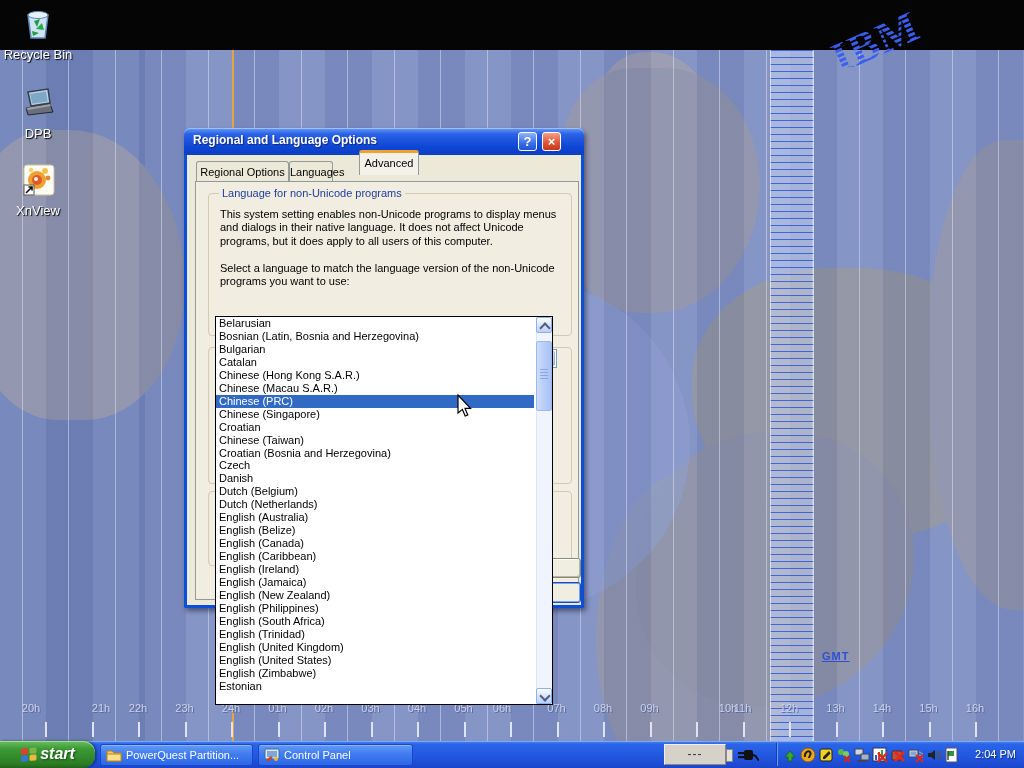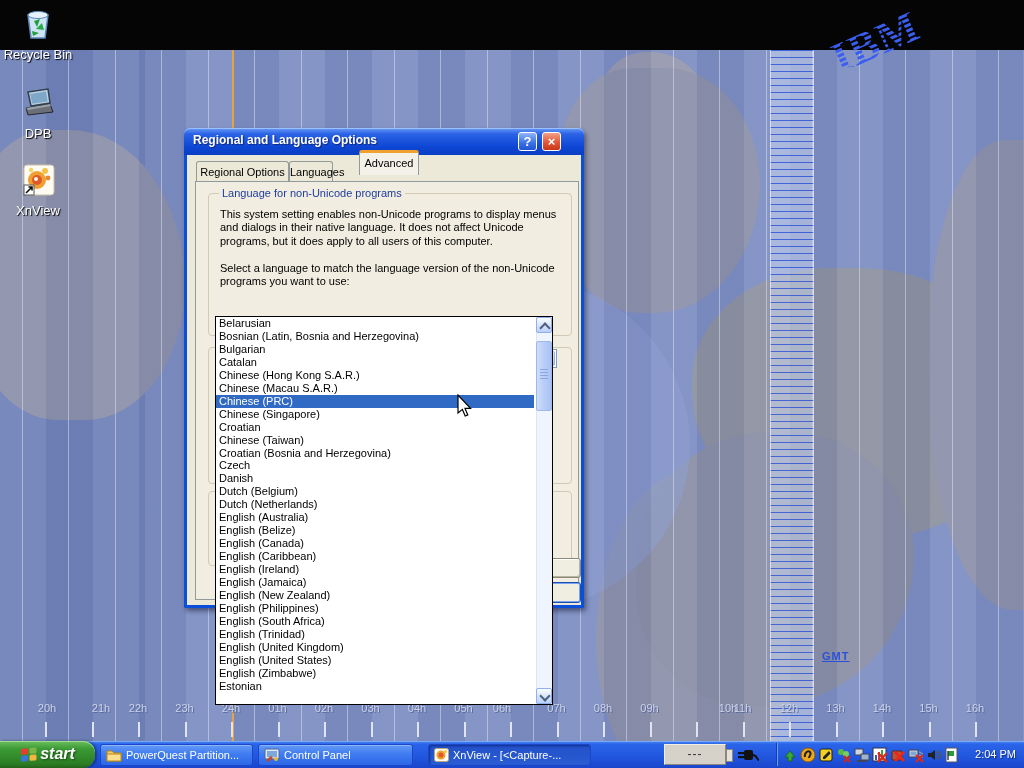--- a/index.html
+++ b/index.html
@@ -138,21 +138,21 @@
       <div class="tz-line" style="left: 812px;"></div>
       <div class="tz-line" style="left: 858.5px;"></div>
       <div class="tz-line" style="left: 905px;"></div>
       <div class="tz-line" style="left: 951.5px;"></div>
       <div class="tz-line" style="left: 998px;"></div>
     </div>
   <div class="meridian"></div>
   <div class="gmt-band"></div>
   <div class="gmt-label">GMT</div>
   <div id="tz-row">
-      <div class="tz-label" style="left: 24px;">20h</div>
+      <div class="tz-label" style="left: 8px;">20h</div>
       <div class="tz-tick" style="left: 45px;"></div>
       <div class="tz-label" style="left: 54px; margin-left: 24px;">21h</div>
       <div class="tz-tick" style="left: 91.5px;"></div>
       <div class="tz-label" style="left: 115px;">22h</div>
       <div class="tz-tick" style="left: 138px;"></div>
       <div class="tz-label" style="left: 161.5px;">23h</div>
       <div class="tz-tick" style="left: 184.5px;"></div>
       <div class="tz-label" style="left: 208px;">24h</div>
       <div class="tz-tick" style="left: 231px;"></div>
       <div class="tz-label" style="left: 254.5px;">01h</div>
@@ -335,28 +335,20 @@
         </svg><span>PowerQuest Partition...</span>
     </div>
     <div class="task-btn" style="left:258px;width:155px;">
       <svg class="ticon" width="16" height="14">
           <rect x="1" y="1" width="14" height="10" rx="1" fill="#dce8f4" stroke="#4a6a9a"></rect>
           <rect x="3" y="3" width="10" height="6" fill="#7fa8d8"></rect>
           <path d="M2 12 L7 8 L9 10 L4 14 Z" fill="#c04828"></path>
           <circle cx="12" cy="11" r="2" fill="#e8b838"></circle>
         </svg><span>Control Panel</span>
     </div>
-    <div class="task-btn pressed" style="left:428px;width:163px;">
-      <svg class="ticon" width="15" height="14">
-          <rect x="0.5" y="0.5" width="14" height="13" rx="2" fill="#fdfbf2" stroke="#b8a878"></rect>
-          <circle cx="7" cy="7" r="4.5" fill="#f0a030"></circle>
-          <circle cx="7" cy="7" r="2.5" fill="#e05828"></circle>
-          <circle cx="11.5" cy="3.5" r="1.5" fill="#f4c24a"></circle>
-        </svg><span>XnView - [&lt;Capture-...</span>
-    </div>
     <div class="battery-box">---</div>
     <div class="battery-tip"></div>
     <svg width="24" height="18" style="position:absolute;left:736px;top:5px;">
       <rect x="8" y="4" width="9" height="10" rx="2" fill="#111"></rect>
       <rect x="2" y="6" width="6" height="2.2" fill="#111"></rect>
         <rect x="2" y="10" width="6" height="2.2" fill="#111"></rect>
       <path d="M17 9 C 21 9 21 14 23 14" stroke="#111" stroke-width="2" fill="none"></path>
     </svg>
     <div class="tray-divider"></div>
     <div class="tray" id="tray">

